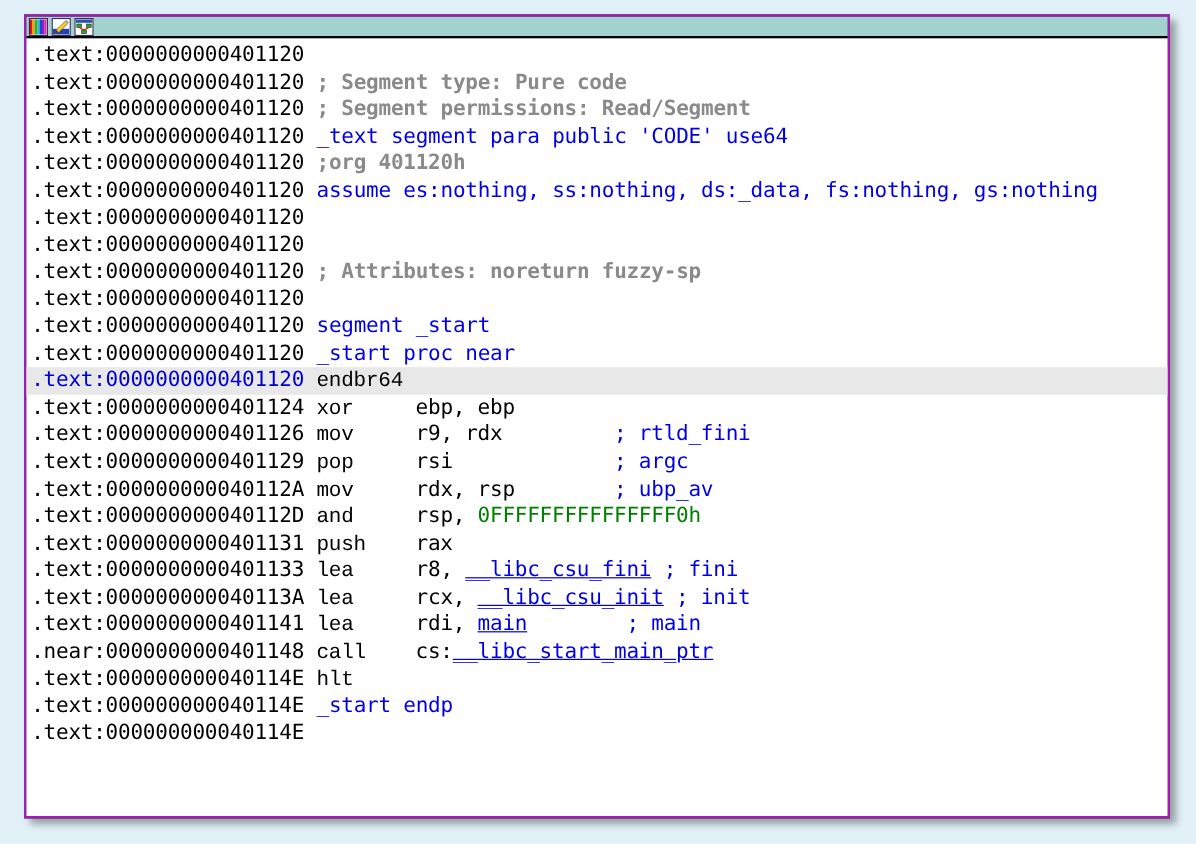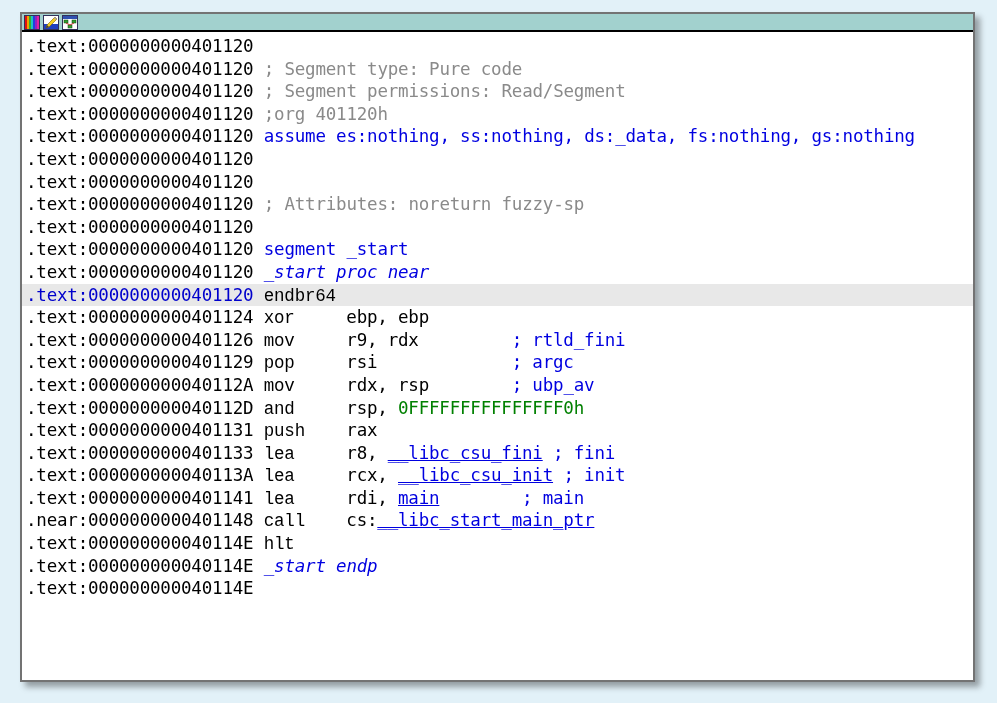--- a/index.html
+++ b/index.html
@@ -15,21 +15,21 @@
     font-family: "DejaVu Sans Mono", "Liberation Mono", monospace;
   }
 
   #window {
     position: absolute;
     left: 20px;
     top: 12px;
     width: 955px;
     height: 670px;
     box-sizing: border-box;
-    border: 2px solid #737373;
+    border: 2px solid #a21caf;
     background: #0f172a;
     box-shadow: 5px 5px 6px rgba(0,0,0,0.35);
   }
 
   
   #titlebar {
     height: 18px;
     background: #a2d1ce;
     border-bottom: 2px solid #000000;
     display: flex;
@@ -71,27 +71,27 @@
     padding-left: 4px;
     overflow: hidden;
     color: #000000;
   }
   .line.highlight {
     background: #e8e8e8;
   }
   .addr      { color: #000000; }
   .line.highlight .addr { color: #0000cc; }
   .seg-dir   { color: #0000e0; }
-  .comment   { color: #8a8a8a; }
+  .comment   { color: #8a8a8a; font-weight: bold; }
   .auto-cmt  { color: #0000e0; }
   .mnem      { color: #000000; font-family: Liberation Mono, monospace; }
   .op        { color: #000000; }
   .sym       { color: #0000e0; text-decoration: underline; }
   .num       { color: #008000; }
-  .proc      { color: #0000e0; font-style: italic; }
+  .proc      { color: #0000e0; }
 </style>
 </head>
 <body>
 
 <div id="window">
 
   <div id="titlebar">
     <span class="tb-icon">
       <svg width="14" height="13" viewBox="0 0 14 13">
         <rect x="0" y="0" width="14" height="13" fill="#ffffff"></rect>
@@ -122,20 +122,21 @@
         <rect x="5" y="9" width="4" height="3" fill="#30a030" stroke="#104010" stroke-width="0.5"></rect>
         <path d="M3 7 L7 9 M11 7 L7 9" stroke="#c02020" stroke-width="0.9" fill="none"></path>
       </svg>
     </span>
   </div>
 
   <div id="listing">
       <div class="line"><span class="addr">.text:0000000000401120</span></div>
       <div class="line"><span class="addr">.text:0000000000401120</span><span> </span><span class="comment">; Segment type: Pure code</span></div>
       <div class="line"><span class="addr">.text:0000000000401120</span><span> </span><span class="comment">; Segment permissions: Read/Segment</span></div>
+      <div class="line"><span class="addr">.text:0000000000401120</span><span> </span><span class="seg-dir">_text segment para public 'CODE' use64</span></div>
       <div class="line"><span class="addr">.text:0000000000401120</span><span> </span><span class="comment">;org 401120h</span></div>
       <div class="line"><span class="addr">.text:0000000000401120</span><span> </span><span class="seg-dir">assume es:nothing, ss:nothing, ds:_data, fs:nothing, gs:nothing</span></div>
       <div class="line"><span class="addr">.text:0000000000401120</span></div>
       <div class="line"><span class="addr">.text:0000000000401120</span></div>
       <div class="line"><span class="addr">.text:0000000000401120</span><span> </span><span class="comment">; Attributes: noreturn fuzzy-sp</span></div>
       <div class="line"><span class="addr">.text:0000000000401120</span></div>
       <div class="line"><span class="addr">.text:0000000000401120</span><span> </span><span class="seg-dir">segment _start</span></div>
       <div class="line"><span class="addr">.text:0000000000401120</span><span> </span><span class="proc">_start proc near</span></div>
       <div class="line highlight"><span class="addr">.text:0000000000401120</span><span> </span><span class="mnem">endbr64</span></div>
       <div class="line"><span class="addr">.text:0000000000401124</span><span> </span><span class="mnem">xor</span><span class="op">     ebp, ebp</span></div>

